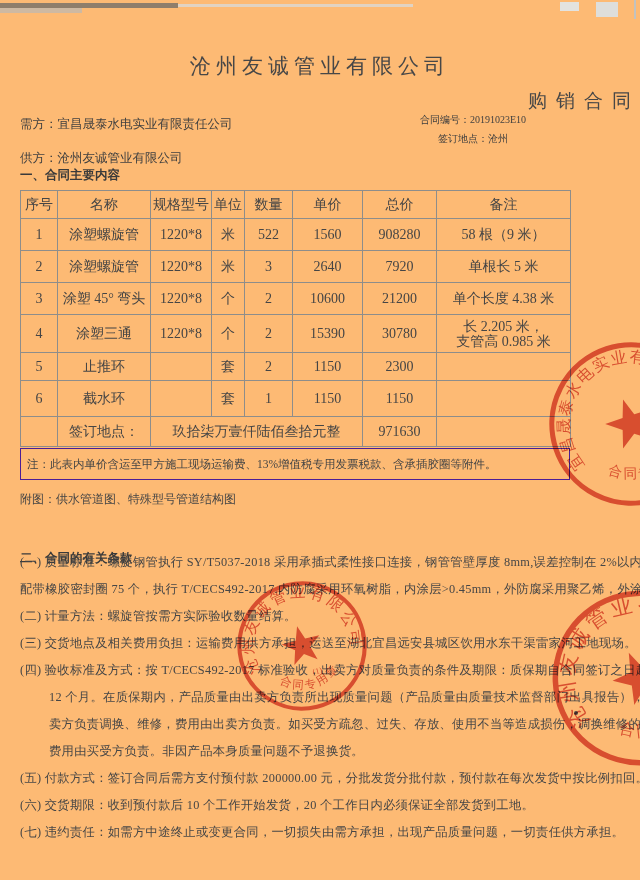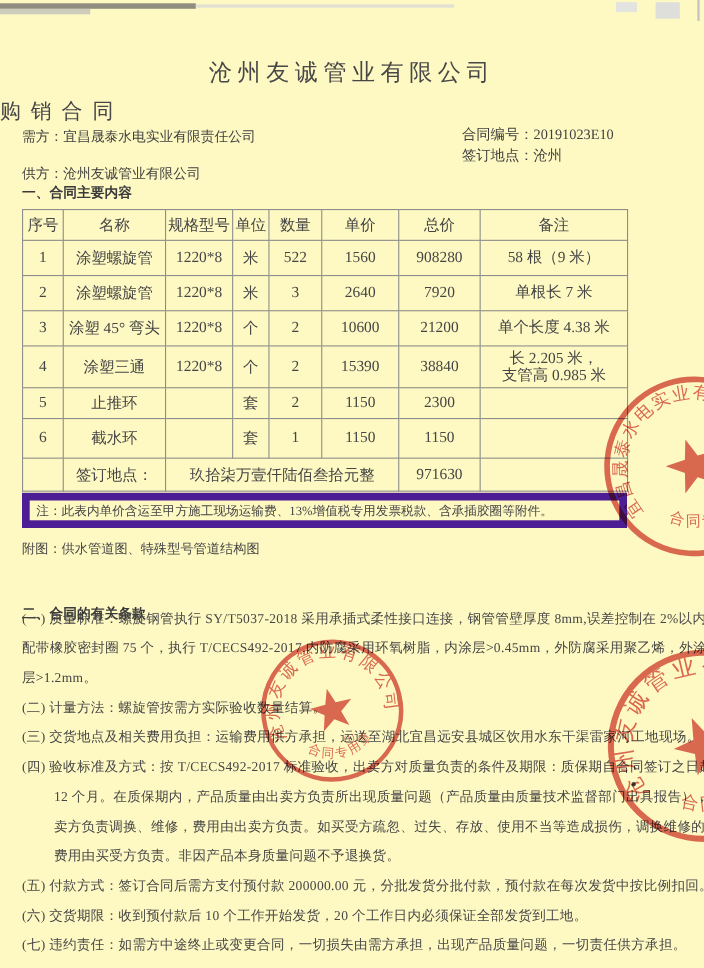--- a/index.html
+++ b/index.html
@@ -1,46 +1,46 @@
 <!DOCTYPE html>
 <html><head>
 <meta charset="utf-8">
 <style>
   * { margin: 0; padding: 0; box-sizing: border-box; }
   html, body { background: #e8e8e6; }
   body { font-family: "Liberation Serif", "DejaVu Serif", serif; }
   .page {
     position: relative;
     width: 640px; height: 880px;
-    background: #fef9c3;
+    background: #fdba74;
     overflow: hidden;
     color: #3f3f3f;
     margin: 0 auto;
     box-shadow: 0 0 4px rgba(0,0,0,.25);
   }
   
   .scan-bar-1 { position:absolute; left:0; top:3px; width:178px; height:5px; background:#6a6a68; opacity:.75; }
   .scan-bar-2 { position:absolute; left:0; top:8px; width:82px; height:5px; background:#b9b9b6; opacity:.7; }
   .scan-bar-3 { position:absolute; left:178px; top:4px; width:235px; height:3px; background:#d9d9d6; opacity:.8; }
   .scan-mark-a { position:absolute; left:560px; top:2px; width:19px; height:9px; background:#e3e3e0; }
   .scan-mark-b { position:absolute; left:596px; top:2px; width:22px; height:15px; background:#dededb; }
   .scan-line-r { position:absolute; left:634px; top:0; width:2px; height:19px; background:#c2c2bf; }
   .ink-speck { position:absolute; left:574px; top:711px; width:4px; height:4px; background:#4a4a48; border-radius:50%; }
 
   .title {
     position:absolute; left:0; top:52px; width:100%;
     text-align:center; font-size:21px; letter-spacing:5px; color:#474747;
   }
   .subtitle {
     position:absolute; left:0; top:88px; width:100%;
-    text-align:left; font-size:19px; letter-spacing:9px; color:#474747;
+    text-align:right; font-size:19px; letter-spacing:9px; color:#474747;
   }
   .meta-left { position:absolute; left:20px; top:116px; font-size:12.5px; }
   .meta-left .row { height:34px; }
-  .meta-right { position:absolute; left:420px; top:113px; font-size:13px; }
+  .meta-right { position:absolute; left:420px; top:113px; font-size:10px;text-align:center; }
   .meta-right .row { height:19px; }
   .sec-heading { position:absolute; left:20px; font-size:12.5px; font-weight:600; color:#3a3a3a; }
   .sec1-heading { top:167px; }
   .sec2-heading { top:550px; }
 
   table.items {
     position:absolute; left:20px; top:190px;
     width:550px; border-collapse:collapse; table-layout:fixed;
     font-size:14px; color:#454545;
   }
@@ -51,21 +51,21 @@
   table.items thead tr { height:28px; }
   table.items tbody tr { height:32px; }
   table.items tbody tr:nth-child(4) { height:38px; }
   table.items tbody tr:nth-child(5) { height:28px; }
   table.items tbody tr:nth-child(6) { height:36px; }
   table.items tfoot tr { height:30px; }
   td.remark { white-space:pre-line; line-height:15px; }
 
   .note-box {
     position:absolute; left:20px; top:448px; width:550px; height:32px;
-    border:7px solid #4c1d95; font-size:11.5px; color:#454545;
+    border:1px solid #4c1d95; font-size:11.5px; color:#454545;
     display:flex; align-items:center; padding-left:6px;
   }
   .attachment-line { position:absolute; left:20px; top:491px; font-size:12px; color:#454545;font-family:Liberation Serif, serif; }
 
   .clauses { position:absolute; left:20px; top:549px; width:615px; font-size:12.3px; color:#464646; letter-spacing:.3px; }
   .cl-line { height:27px; line-height:27px; white-space:nowrap; }
   .cl-line.hang { padding-left:29px; }
 
   
   .stamp { position:absolute; mix-blend-mode:multiply; opacity:.82; pointer-events:none; }
@@ -137,40 +137,40 @@
           <td class="remark">58 根（9 米）</td>
         </tr>
         <tr>
           <td>2</td>
           <td>涂塑螺旋管</td>
           <td>1220*8</td>
           <td>米</td>
           <td>3</td>
           <td>2640</td>
           <td>7920</td>
-          <td class="remark">单根长 7 米</td>
+          <td class="remark">单根长 5 米</td>
         </tr>
         <tr>
           <td>3</td>
           <td>涂塑 45° 弯头</td>
           <td>1220*8</td>
           <td>个</td>
           <td>2</td>
           <td>10600</td>
           <td>21200</td>
           <td class="remark">单个长度 4.38 米</td>
         </tr>
         <tr>
           <td>4</td>
           <td>涂塑三通</td>
           <td>1220*8</td>
           <td>个</td>
           <td>2</td>
           <td>15390</td>
-          <td>38840</td>
+          <td>30780</td>
           <td class="remark">长 2.205 米，
 支管高 0.985 米</td>
         </tr>
         <tr>
           <td>5</td>
           <td>止推环</td>
           <td></td>
           <td>套</td>
           <td>2</td>
           <td>1150</td>
@@ -200,21 +200,20 @@
   </table>
 
   <div class="note-box">注：此表内单价含运至甲方施工现场运输费、13%增值税专用发票税款、含承插胶圈等附件。</div>
   <div class="attachment-line">附图：供水管道图、特殊型号管道结构图</div>
 
   <div class="sec-heading sec2-heading">二、合同的有关条款</div>
   <div class="clauses">
       <div class="clause">
         <div class="cl-line">(一) 质量标准：螺旋钢管执行 SY/T5037-2018 采用承插式柔性接口连接，钢管管壁厚度 8mm,误差控制在 2%以内，</div>
         <div class="cl-line">配带橡胶密封圈 75 个，执行 T/CECS492-2017.内防腐采用环氧树脂，内涂层&gt;0.45mm，外防腐采用聚乙烯，外涂</div>
-        <div class="cl-line">层&gt;1.2mm。</div>
       </div>
       <div class="clause">
         <div class="cl-line">(二) 计量方法：螺旋管按需方实际验收数量结算。</div>
       </div>
       <div class="clause">
         <div class="cl-line">(三) 交货地点及相关费用负担：运输费用供方承担，运送至湖北宜昌远安县城区饮用水东干渠雷家河工地现场。</div>
       </div>
       <div class="clause">
         <div class="cl-line">(四) 验收标准及方式：按 T/CECS492-2017 标准验收，出卖方对质量负责的条件及期限：质保期自合同签订之日起</div>
         <div class="cl-line hang">12 个月。在质保期内，产品质量由出卖方负责所出现质量问题（产品质量由质量技术监督部门出具报告），出</div>

